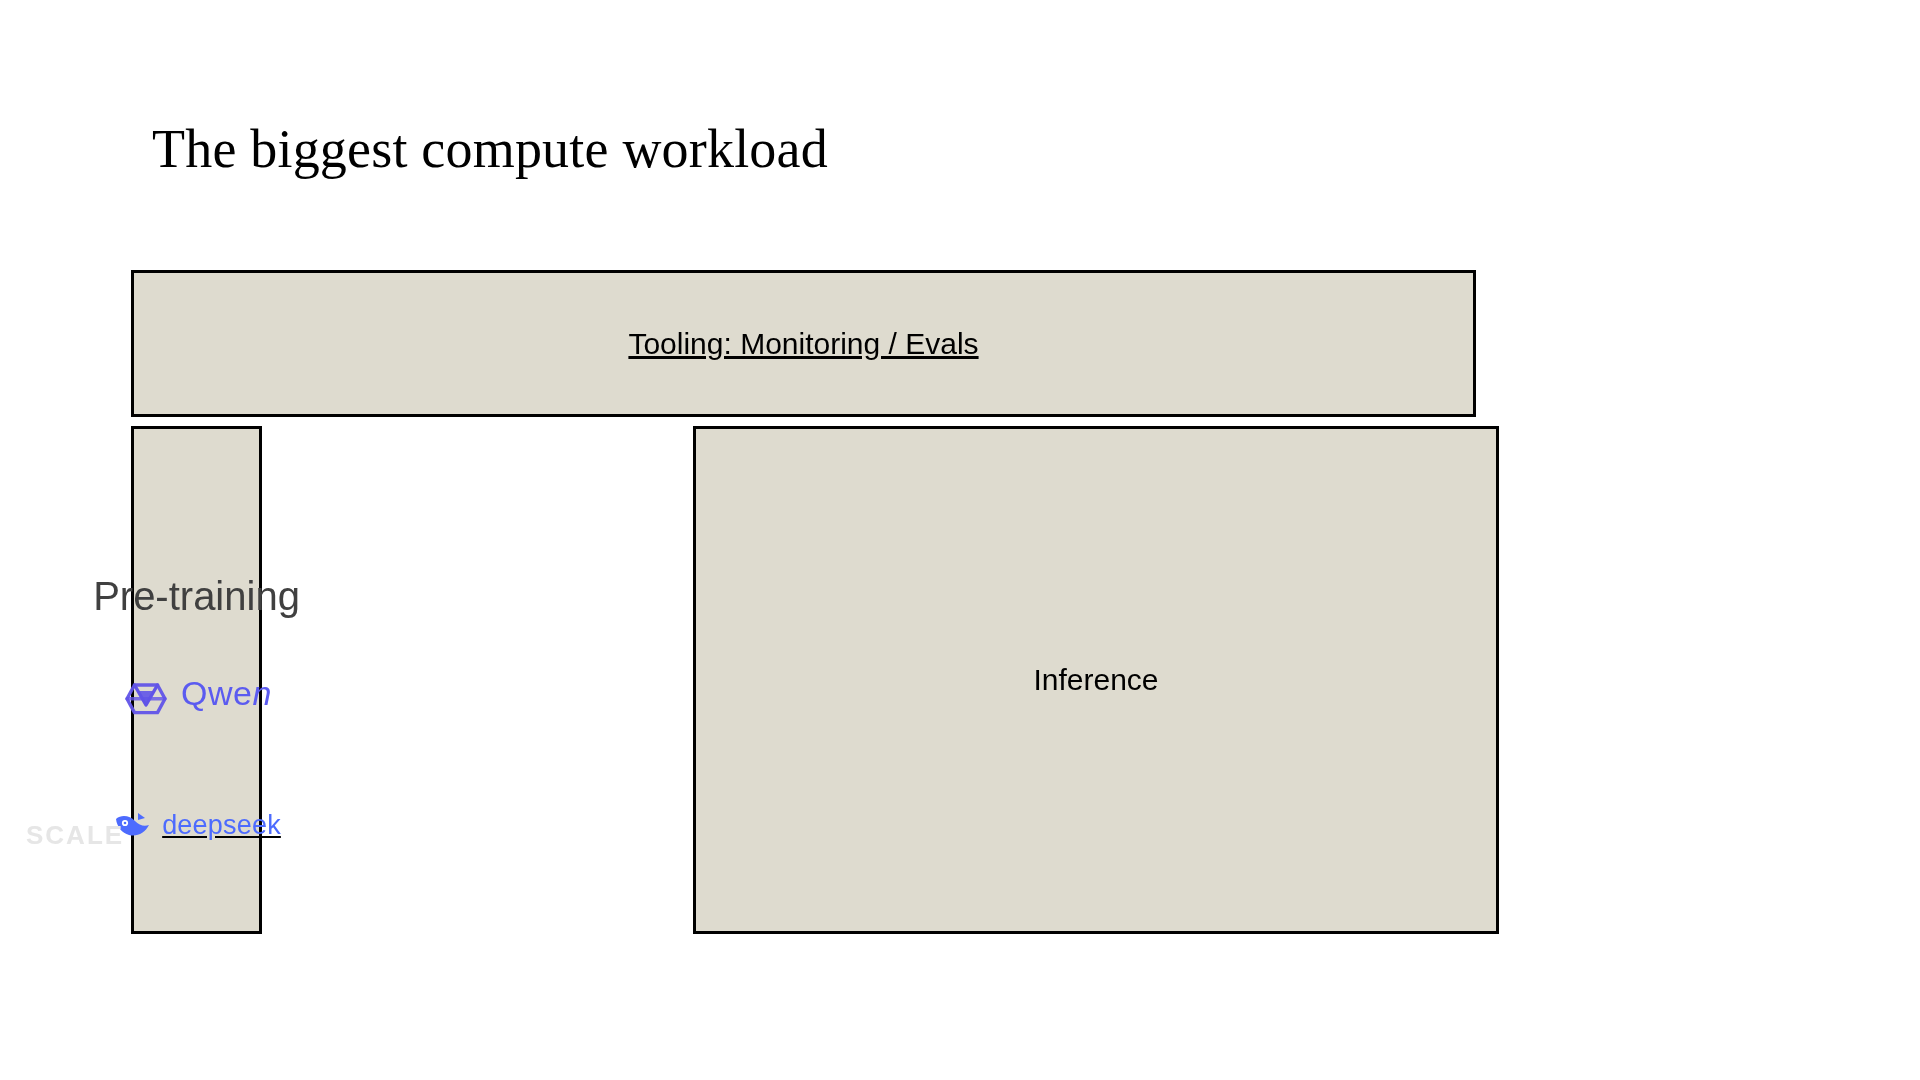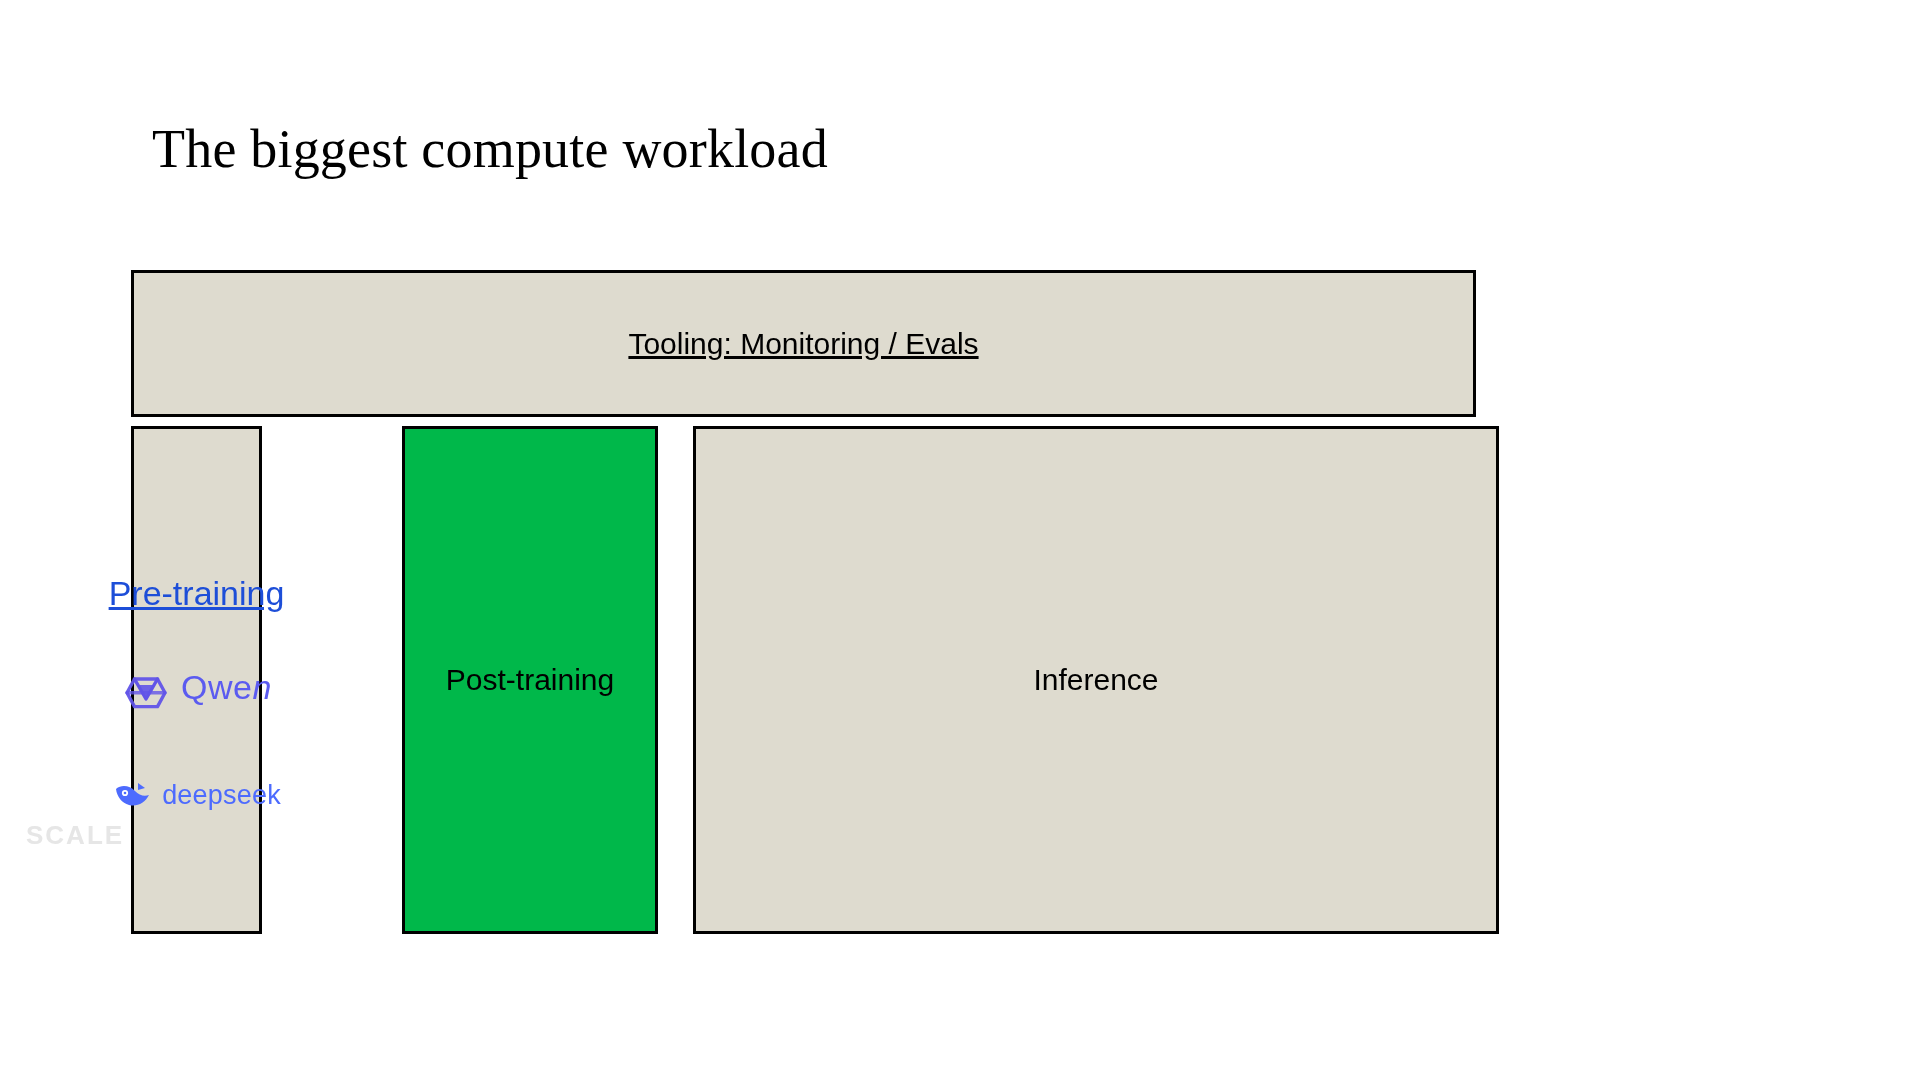--- a/index.html
+++ b/index.html
@@ -91,35 +91,34 @@
   }
 
   
   .pt-stack {
     display: flex;
     flex-direction: column;
     align-items: center;
     width: 100%;
   }
   .pt-title {
-    font-size: 34px;
-    color: #1d4ed8;
+    font-size: 40px;
+    color: #404040;
     white-space: nowrap;
-    text-decoration: underline;
   }
 
   .logo-row {
     display: flex;
     align-items: flex-start;
     justify-content: center;
     gap: 10px;
     white-space: nowrap;
   }
   #qwen-logo-row { margin-top: 55px; }
-  #deepseek-logo-row { margin-top: 62px; }
+  #deepseek-logo-row { margin-top: 86px; text-decoration: underline; }
 
   .logo-word-qwen {
     font-size: 34px;
     color: #5b5bf0;
     letter-spacing: 0.5px;
   }
   .logo-word-qwen .it { font-style: italic; }
 
   .logo-word-deepseek {
     font-size: 27px;
@@ -173,23 +172,20 @@
           <path d="M4 9 C10 4 18 6 23 11 C27 15 32 17 37 15 C33 23 25 27 17 25 C10 23 5 17 4 9 Z" fill="#4d6bfe"></path>
           <circle cx="13" cy="13" r="3.1" fill="#ffffff"></circle>
           <circle cx="13" cy="13" r="1.3" fill="#4d6bfe"></circle>
           <path d="M26 3 L33 8 L26 10 Z" fill="#4d6bfe"></path>
         </svg>
         <span class="logo-word-deepseek">deepseek</span>
       </div>
     </div>
   </div>
 
-  <div class="block" id="posttraining-block">
-    <span class="block-label">Post-training</span>
-  </div>
 
   <div class="block" id="inference-block">
     <span class="block-label">Inference</span>
   </div>
 
   <div class="watermark">SCALE</div>
 
 </div>
 
 </body></html>

